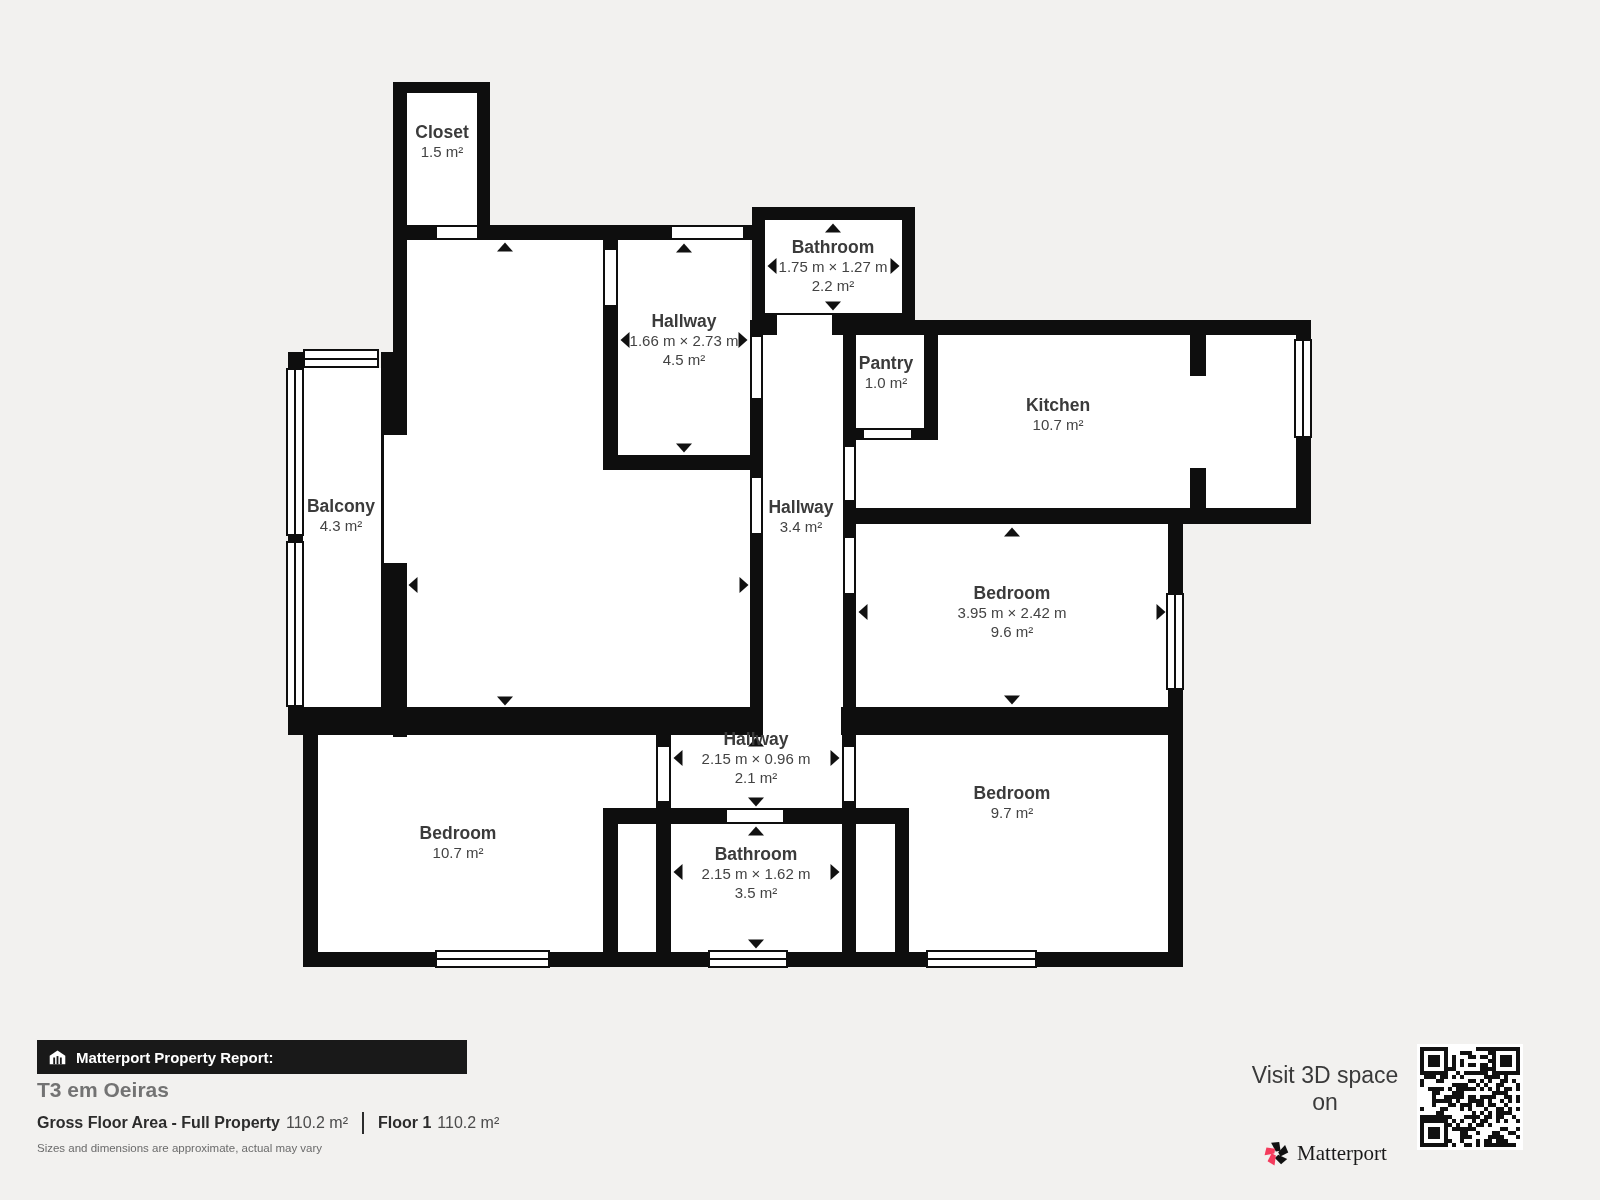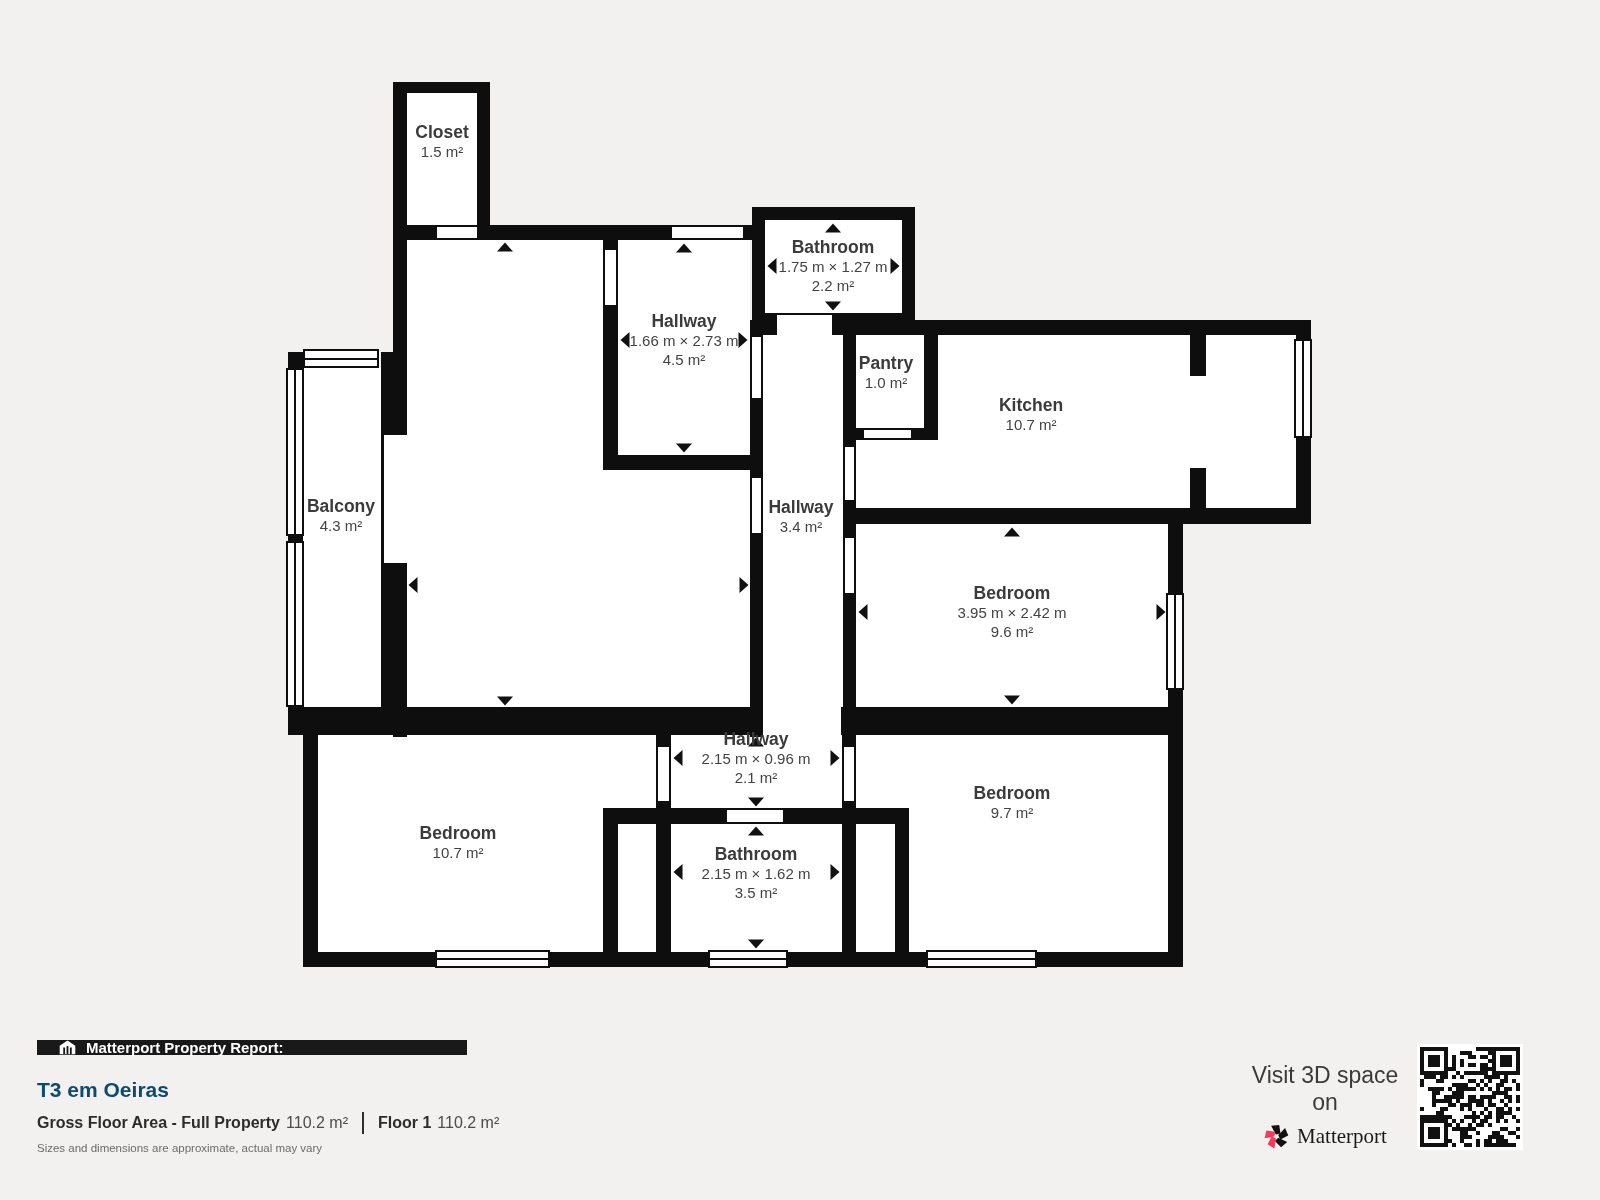--- a/index.html
+++ b/index.html
@@ -18,31 +18,31 @@
   .win-h{background-image:linear-gradient(to bottom, transparent calc(50% - 1px), #0e0e0e calc(50% - 1px), #0e0e0e calc(50% + 1px), transparent calc(50% + 1px));}
   .ar{width:0;height:0;transform:translate(-50%,-50%);}
   .ar.up{border-left:8px solid transparent;border-right:8px solid transparent;border-bottom:9px solid #111;}
   .ar.down{border-left:8px solid transparent;border-right:8px solid transparent;border-top:9px solid #111;}
   .ar.left{border-top:8px solid transparent;border-bottom:8px solid transparent;border-right:9px solid #111;}
   .ar.right{border-top:8px solid transparent;border-bottom:8px solid transparent;border-left:9px solid #111;}
   .rlabel{transform:translate(-50%,-50%);text-align:center;color:#3f3f3f;white-space:nowrap;line-height:1.22;}
   .rlabel b{display:block;font-size:17.5px;font-weight:700;color:#3b3b3b;}
   .rlabel span{display:block;font-size:15px;color:#434343;}
   
-  #report-bar{position:absolute;left:37px;top:1040px;width:430px;height:15px;background:#191919;display:flex;align-items:center;padding-left:22px;box-sizing:border-box;}
+  #report-bar{position:absolute;left:37px;top:1040px;width:430px;height:34px;background:#191919;display:flex;align-items:center;padding-left:12px;box-sizing:border-box;}
   #report-bar svg{width:17px;height:17px;margin-right:10px;}
   #report-bar b{color:#fff;font-size:15px;font-weight:700;}
-  #prop-title{position:absolute;left:37px;top:1078px;font-size:21px;font-weight:700;color:#0c4a6e;}
+  #prop-title{position:absolute;left:37px;top:1078px;font-size:21px;font-weight:700;color:#737373;}
   #info-row{position:absolute;left:37px;top:1112px;display:flex;align-items:center;font-size:16px;color:#4c4c4c;}
   #info-row b{color:#2c2c2c;font-weight:700;margin-right:6px;}
   #info-row .sep{width:2px;height:22px;background:#2c2c2c;margin:0 14px;}
   #disclaimer{position:absolute;left:37px;top:1142px;font-size:11.5px;color:#6b6b6b;}
   #visit-block{position:absolute;left:1240px;top:1062px;width:170px;text-align:center;}
   #visit-text{font-size:23px;color:#3a3a3a;}
-  #brand-row{margin-top:7px;display:flex;align-items:center;justify-content:center;}
+  #brand-row{margin-top:24px;display:flex;align-items:center;justify-content:center;}
   #brand-row svg{width:27px;height:27px;margin-right:7px;}
   #brand-name{font-family:"Liberation Serif", serif;font-size:21px;color:#1a1a1a;}
   #qr-card{position:absolute;left:1417px;top:1044px;width:106px;height:106px;background:#ffffff;display:flex;align-items:center;justify-content:center;}
   #qr-svg{width:100px;height:100px;}
 </style>
 </head>
 <body>
 
 <div id="plan">
 
@@ -151,21 +151,21 @@
   </div>
   <div class="rlabel" style="left:833px;top:266px">
     <b>Bathroom</b>
     <span>1.75 m × 1.27 m</span>
     <span>2.2 m²</span>
   </div>
   <div class="rlabel" style="left:886px;top:373px">
     <b>Pantry</b>
     <span>1.0 m²</span>
   </div>
-  <div class="rlabel" style="left:1031px;top:415px">
+  <div class="rlabel" style="left:1058px;top:415px">
     <b>Kitchen</b>
     <span>10.7 m²</span>
   </div>
   <div class="rlabel" style="left:341px;top:516px">
     <b>Balcony</b>
     <span>4.3 m²</span>
   </div>
   <div class="rlabel" style="left:801px;top:517px">
     <b>Hallway</b>
     <span>3.4 m²</span>

